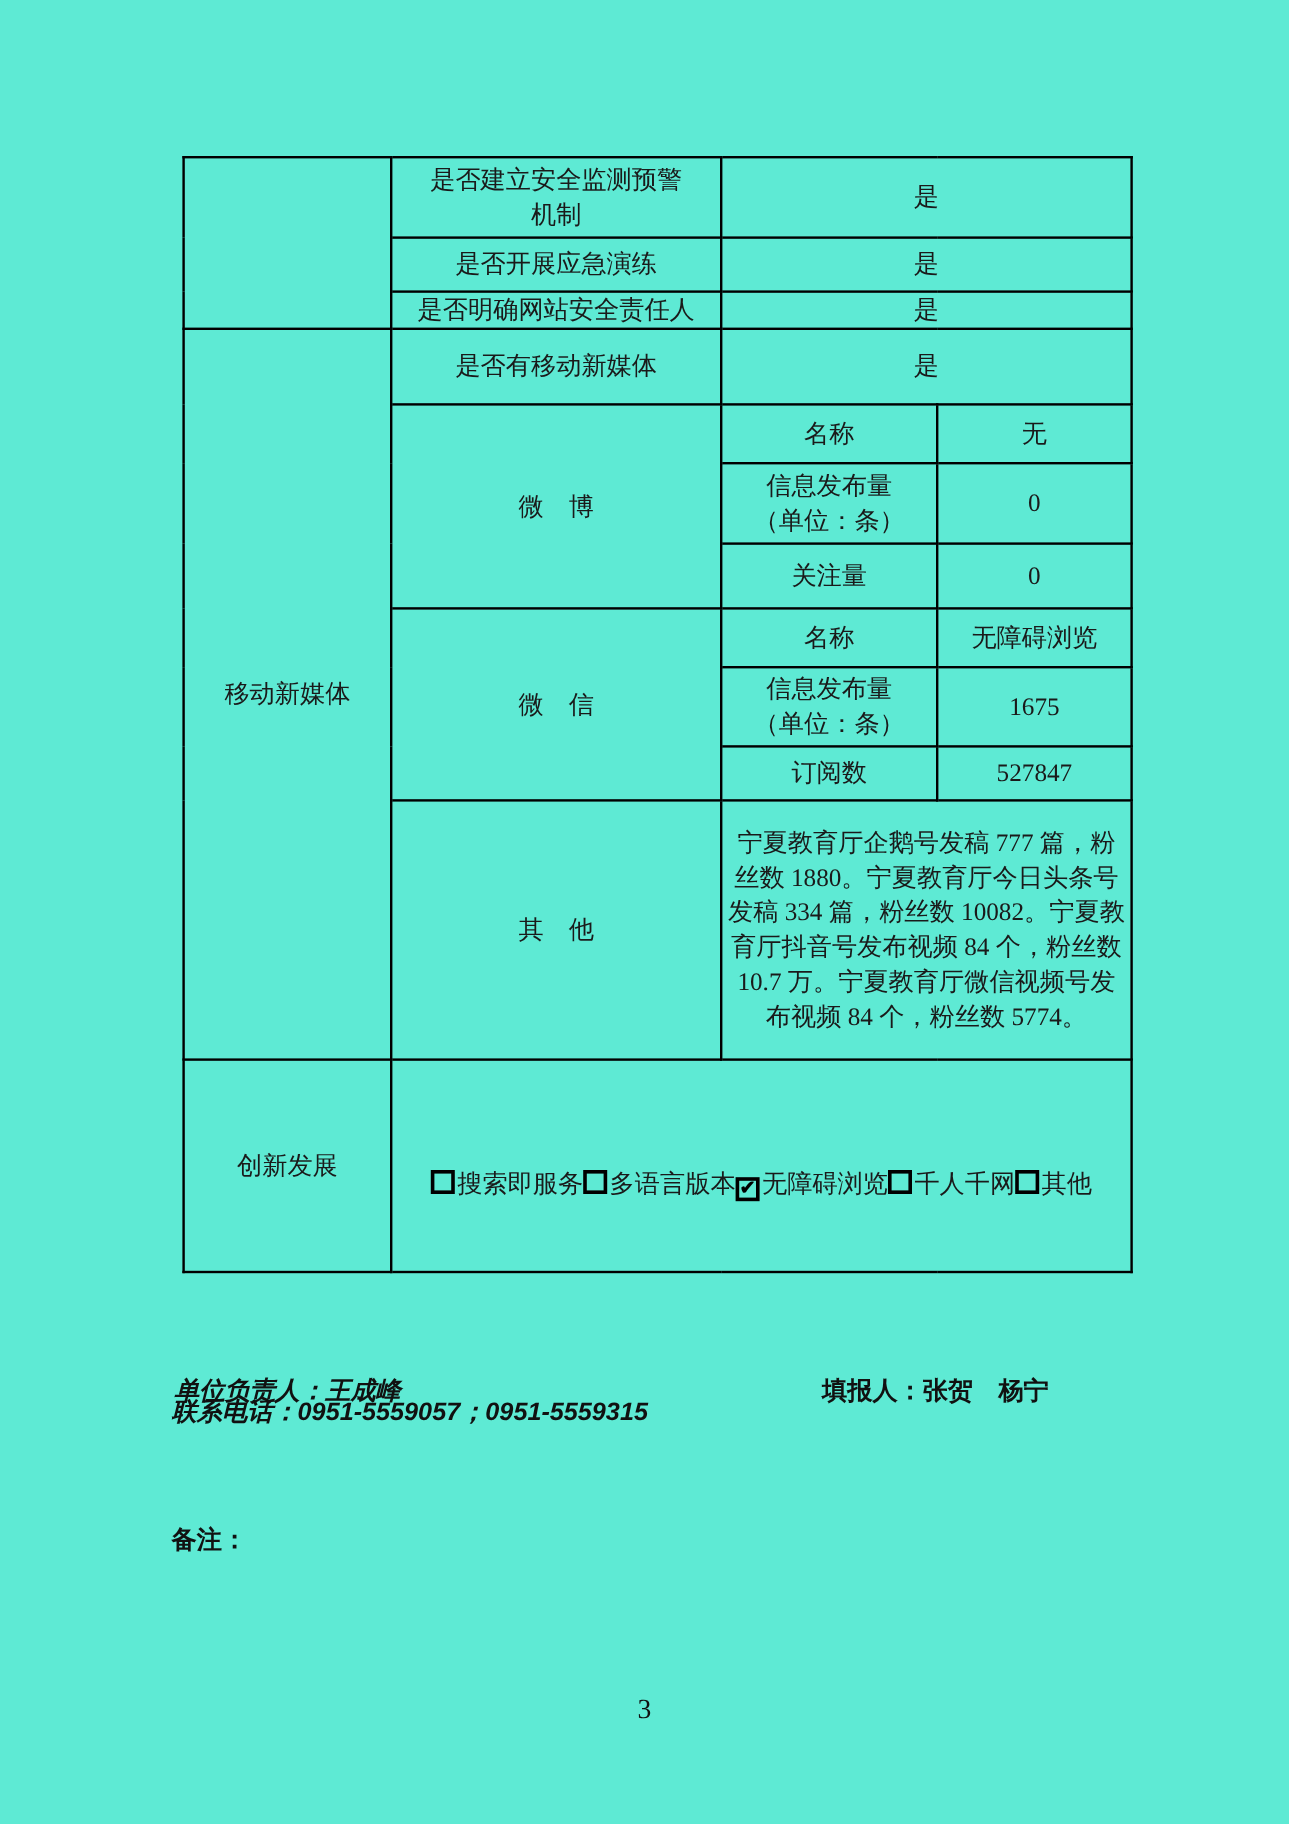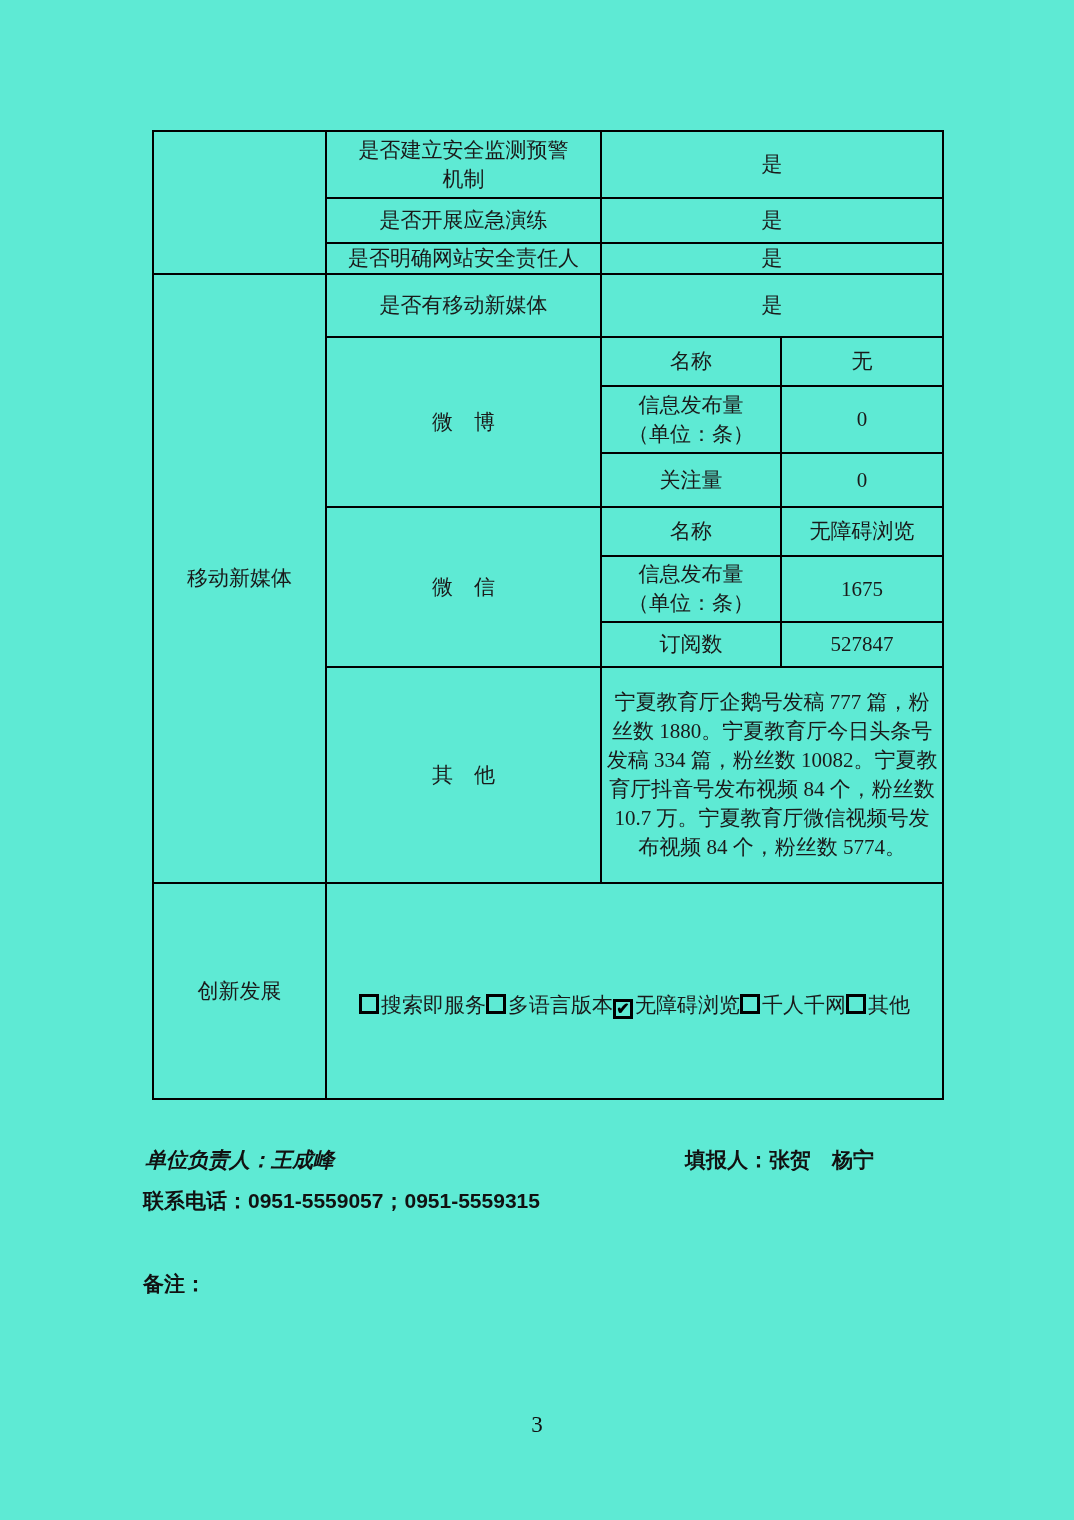--- a/index.html
+++ b/index.html
@@ -135,30 +135,30 @@
     <tr style="height:45px">
       <td>订阅数</td>
       <td>527847</td>
     </tr>
 
     <tr style="height:216px">
       <td>其　他</td>
       <td colspan="2" class="other-value">宁夏教育厅企鹅号发稿 777 篇，粉丝数 1880。宁夏教育厅今日头条号发稿 334 篇，粉丝数 10082。宁夏教育厅抖音号发布视频 84 个，粉丝数 10.7 万。宁夏教育厅微信视频号发布视频 84 个，粉丝数 5774。</td>
     </tr>
 
-    <tr style="height:216px">
+    <tr style="height:177px">
       <td>创新发展</td>
       <td colspan="3">
         <span class="cb-row">
           <span class="cb-group"><span class="cb-box"></span><span class="cb-label">搜索即服务</span></span><span class="cb-group"><span class="cb-box"></span><span class="cb-label">多语言版本</span></span><span class="cb-group"><span class="cb-box">✔</span><span class="cb-label">无障碍浏览</span></span><span class="cb-group"><span class="cb-box"></span><span class="cb-label">千人千网</span></span><span class="cb-group"><span class="cb-box"></span><span class="cb-label">其他</span></span>
         </span>
       </td>
     </tr>
   </tbody>
     </table>
 
   <div class="foot" style="left:145px; top:1144px;font-style:italic;">单位负责人：王成峰</div>
   <div class="foot" style="left:685px; top:1144px;">填报人：张贺　杨宁</div>
-  <div class="foot" style="left:143px; top:1185px;">联系电话：0951-5559057；0951-5559315</div>
+  <div class="foot" style="left:143px; top:1161px;font-style:italic;">联系电话：0951-5559057；0951-5559315</div>
   <div class="foot" style="left:143px; top:1268px;">备注：</div>
 
   <div class="page-number">3</div>
 </div>
 
 </body></html>

